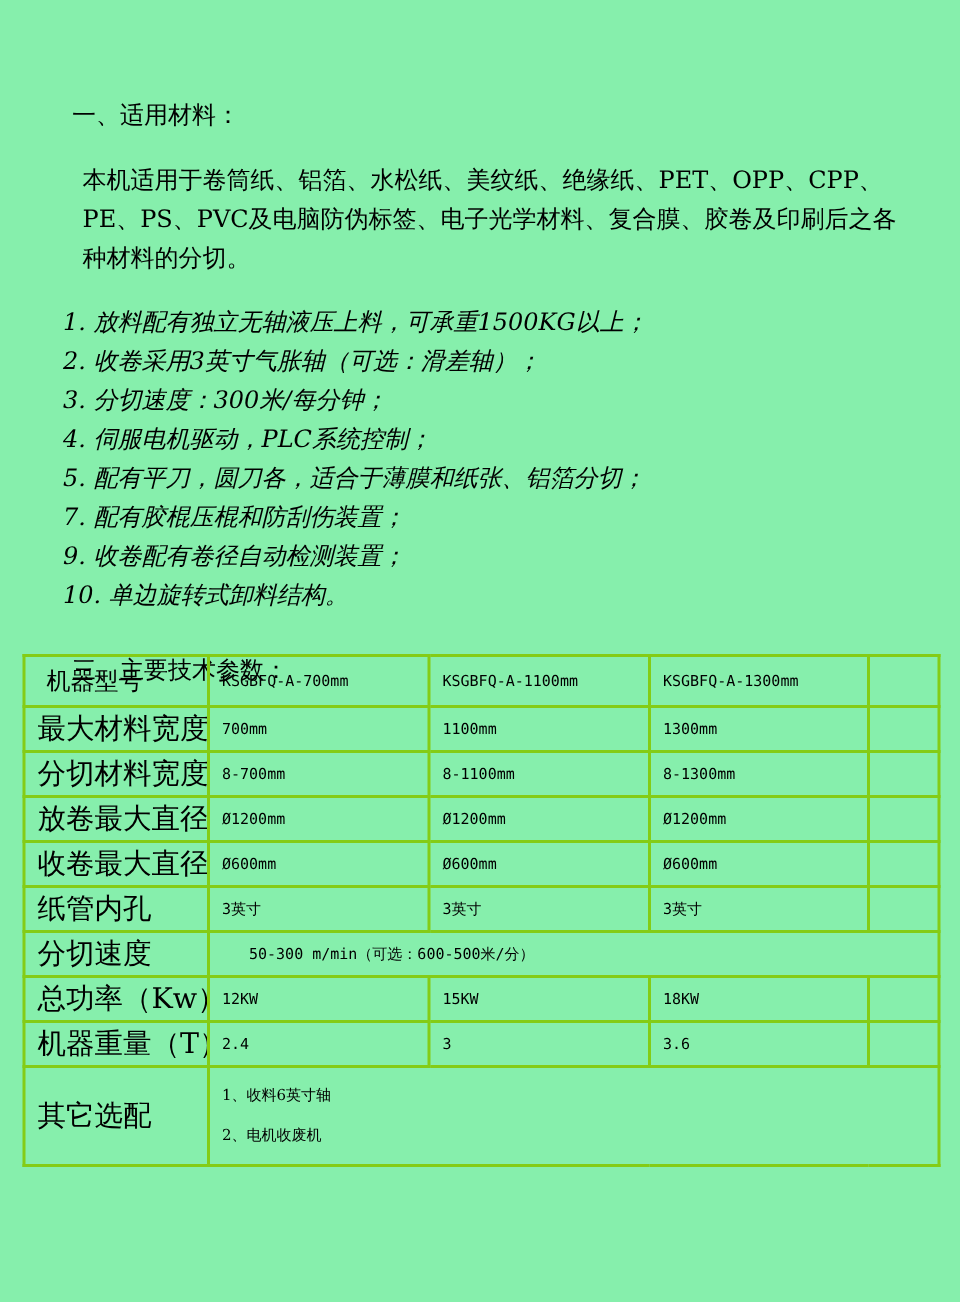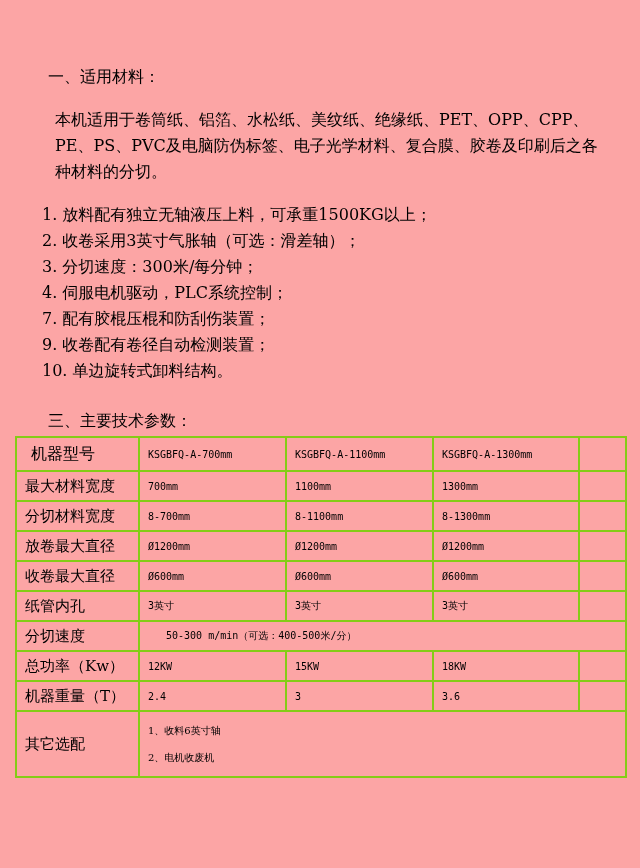--- a/index.html
+++ b/index.html
@@ -7,55 +7,55 @@
     margin: 0; padding: 0;
     width: 640px; height: 868px;
     background: #ffffff;
     color: #000000;
     font-family: "DejaVu Serif", "Liberation Serif", serif;
   }
   .page {
     position: relative;
     width: 640px; height: 868px;
     overflow: hidden;
-    background: #fca5a5;
+    background: #86efac;
   }
   .textblock {
     position: absolute;
     left: 38px; top: 64px;
     width: 582px;
     font-size: 16px;
     line-height: 26px;
   }
   .heading {
     padding-left: 10px;
     white-space: nowrap;
   }
   .paragraph { margin: 17px; }
-  .feature-item { padding-left: 4px; }
+  .feature-item { padding-left: 4px; font-style: italic; }
   .blank-line { height: 24px; }
 
   table.spec-table {
     position: absolute;
     left: 15px; top: 436px;
     width: 610px;
     border-collapse: collapse;
     table-layout: fixed;
   }
   .spec-table td {
     border: 2px solid #84cc16;
     padding: 0 8px;
     vertical-align: middle;
     overflow: hidden;
   }
   .spec-table tr { height: 30px; }
   .spec-table tr.row-header { height: 34px; }
   .spec-table tr.row-options { height: 66px; }
   td.cell-label {
-    font-size: 15px;
+    font-size: 19px;
     white-space: nowrap;
   }
   tr.row-header td.cell-label { font-size: 16px; padding-left: 14px; }
   td.cell-value {
     font-size: 10px;
     font-family: "DejaVu Sans Mono", "Liberation Mono", monospace;
     white-space: nowrap;
   }
   td.cell-merged-speed { padding-left: 26px; }
   td.cell-options { vertical-align: middle; }
@@ -69,20 +69,21 @@
   <div class="textblock">
 
     <div class="heading">一、适用材料：</div>
     <p class="paragraph">本机适用于卷筒纸、铝箔、水松纸、美纹纸、绝缘纸、PET、OPP、CPP、PE、PS、PVC及电脑防伪标签、电子光学材料、复合膜、胶卷及印刷后之各种材料的分切。</p>
 
 
     <div class="feature-item">1. 放料配有独立无轴液压上料，可承重1500KG以上；</div>
     <div class="feature-item">2. 收卷采用3英寸气胀轴（可选：滑差轴）；</div>
     <div class="feature-item">3. 分切速度：300米/每分钟；</div>
     <div class="feature-item">4. 伺服电机驱动，PLC系统控制；</div>
+    <div class="feature-item">5. 配有平刀，圆刀各，适合于薄膜和纸张、铝箔分切；</div>
     <div class="feature-item">7. 配有胶棍压棍和防刮伤装置；</div>
     <div class="feature-item">9. 收卷配有卷径自动检测装置；</div>
     <div class="feature-item">10. 单边旋转式卸料结构。</div>
 
     <div class="blank-line"></div>
 
     <div class="heading">三、主要技术参数：</div>
   </div>
 
   <table class="spec-table">
@@ -131,21 +132,21 @@
       </tr>
       <tr>
         <td class="cell-label">纸管内孔</td>
         <td class="cell-value">3英寸</td>
         <td class="cell-value">3英寸</td>
         <td class="cell-value">3英寸</td>
         <td class="cell-value"></td>
       </tr>
       <tr>
         <td class="cell-label">分切速度</td>
-        <td class="cell-value cell-merged-speed" colspan="4">50-300 m/min（可选：400-500米/分）</td>
+        <td class="cell-value cell-merged-speed" colspan="4">50-300 m/min（可选：600-500米/分）</td>
       </tr>
       <tr>
         <td class="cell-label">总功率（Kw）</td>
         <td class="cell-value">12KW</td>
         <td class="cell-value">15KW</td>
         <td class="cell-value">18KW</td>
         <td class="cell-value"></td>
       </tr>
       <tr>
         <td class="cell-label">机器重量（T）</td>

